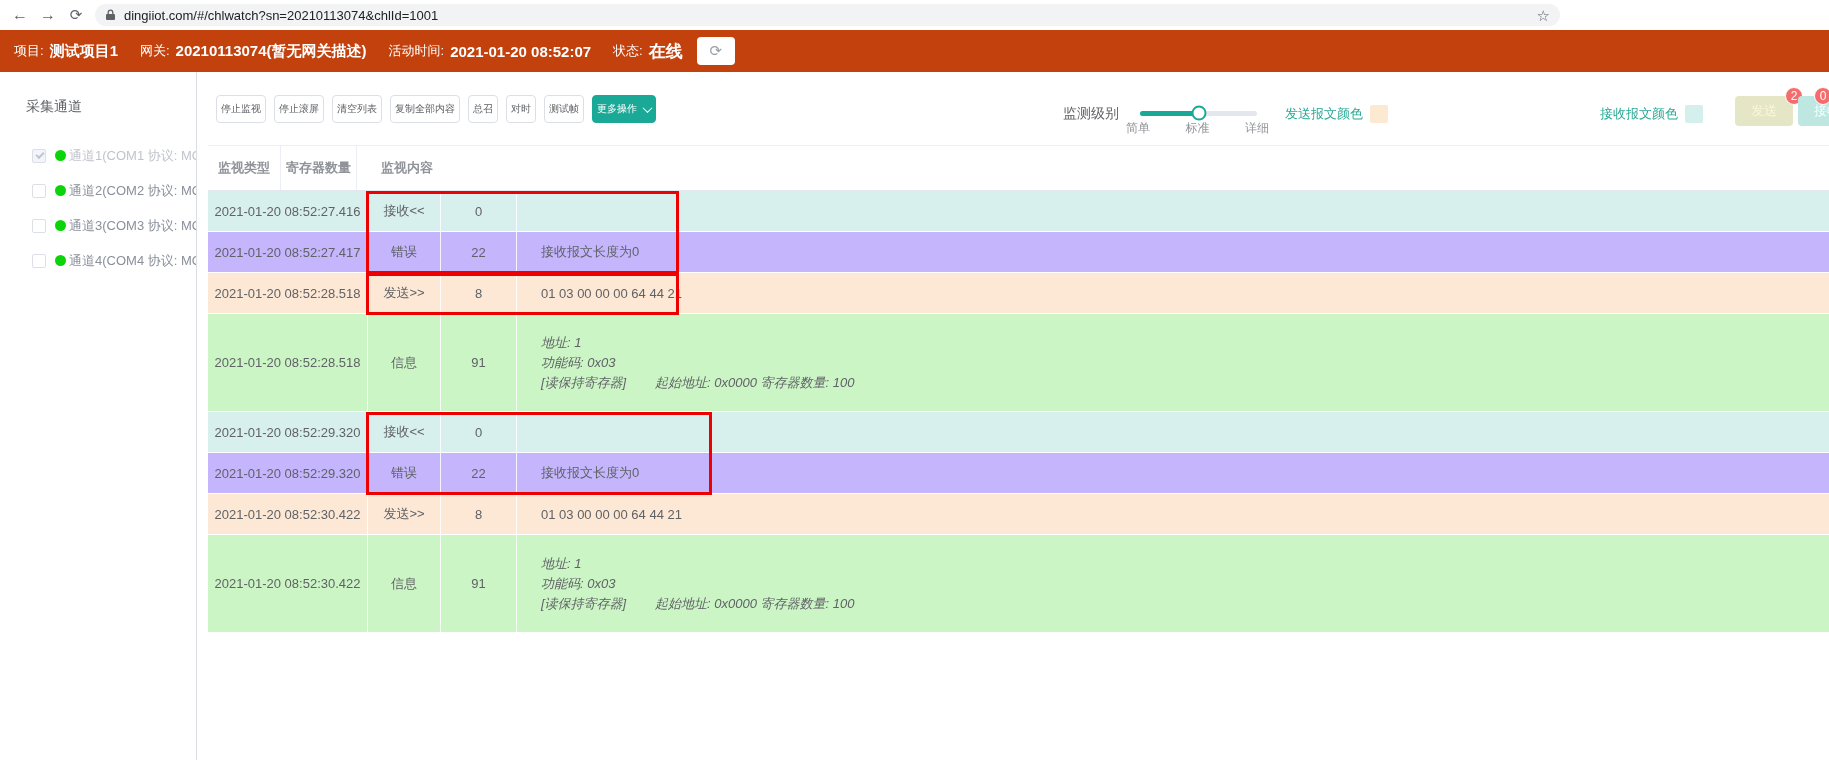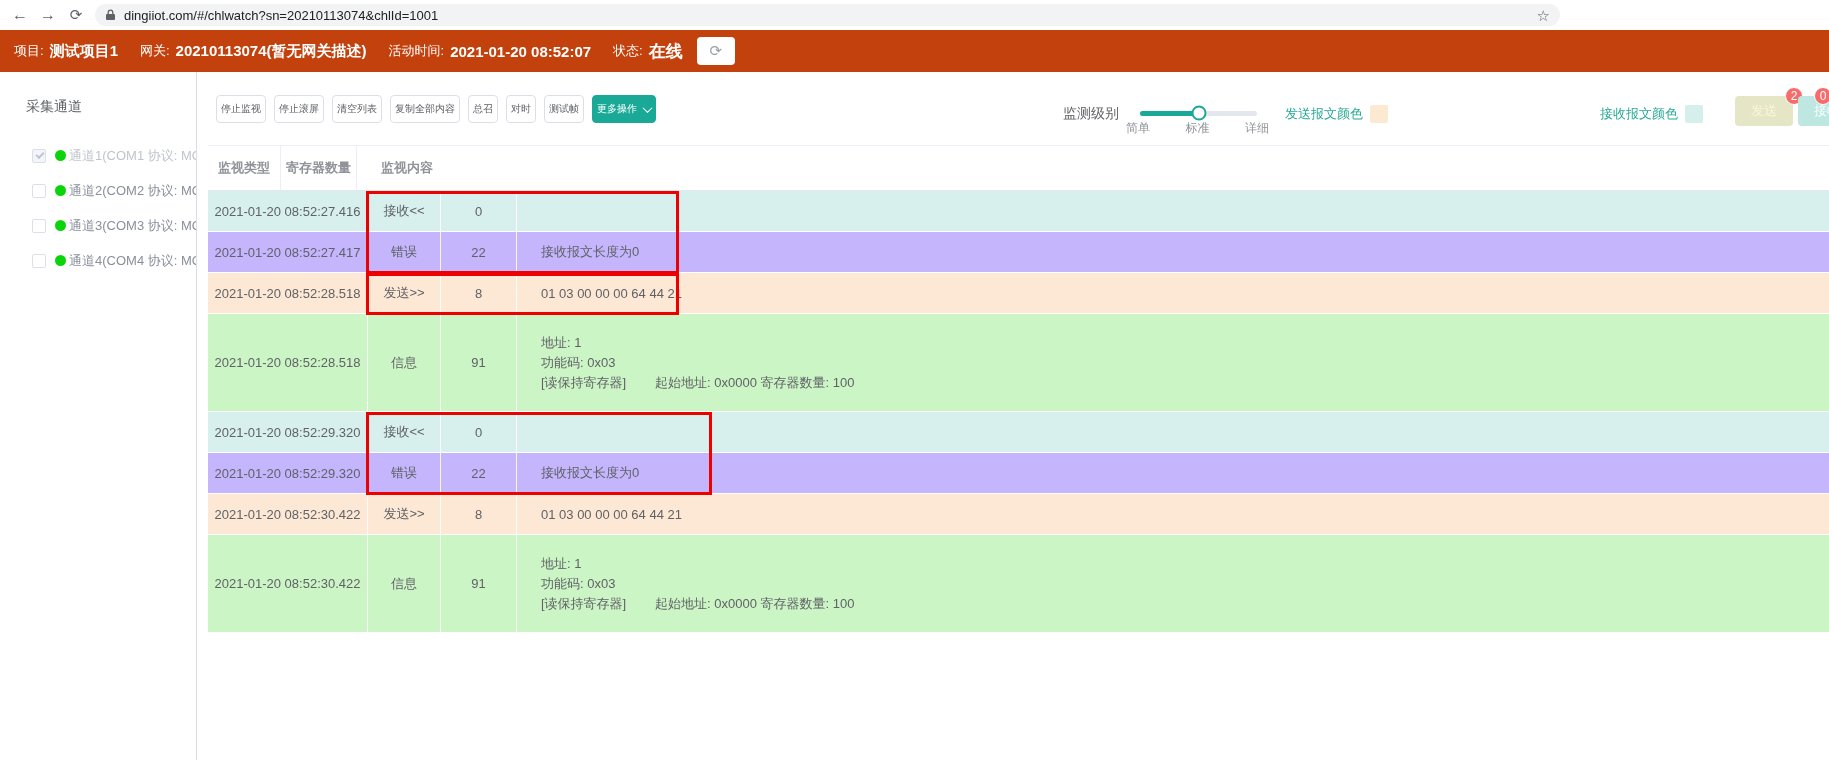--- a/index.html
+++ b/index.html
@@ -84,21 +84,21 @@
   .c-time { width:160px; } .c-type { width:73px; } .c-len { width:76px; } .c-content { flex:1; }
 
   .trow { display:flex; height:41px; font-size:13px; color:#606266; border-bottom:1px solid #fff; }
   .trow .td { display:flex; align-items:center; justify-content:center; border-right:1px solid rgba(255,255,255,.85); }
   .trow .td.c-content { justify-content:flex-start; padding-left:24px; border-right:none; }
   .trow.v-recv  { background:#d7f0ed; }
   .trow.v-error { background:#c4b5fd; }
   .trow.v-send  { background:#fce8d5; }
   .trow.v-info  { background:#ccf5c6; height:98px; }
   .content-lines { display:flex; flex-direction:column; justify-content:center; gap:5px; }
-  .content-lines div { white-space:pre-wrap; line-height:15px; }
+  .content-lines div { white-space:pre-wrap; line-height:15px;font-style:italic; }
 
   .ann { position:absolute; border:3px solid #ee0000; pointer-events:none; z-index:5; }
   #ann1 { left:158px; top:46px;  width:313px; height:83px; }
   #ann2 { left:158px; top:128px; width:313px; height:42px; }
   #ann3 { left:158px; top:267px; width:346px; height:83px; }
 </style>
 </head>
 <body>
 
 <div class="chrome">

